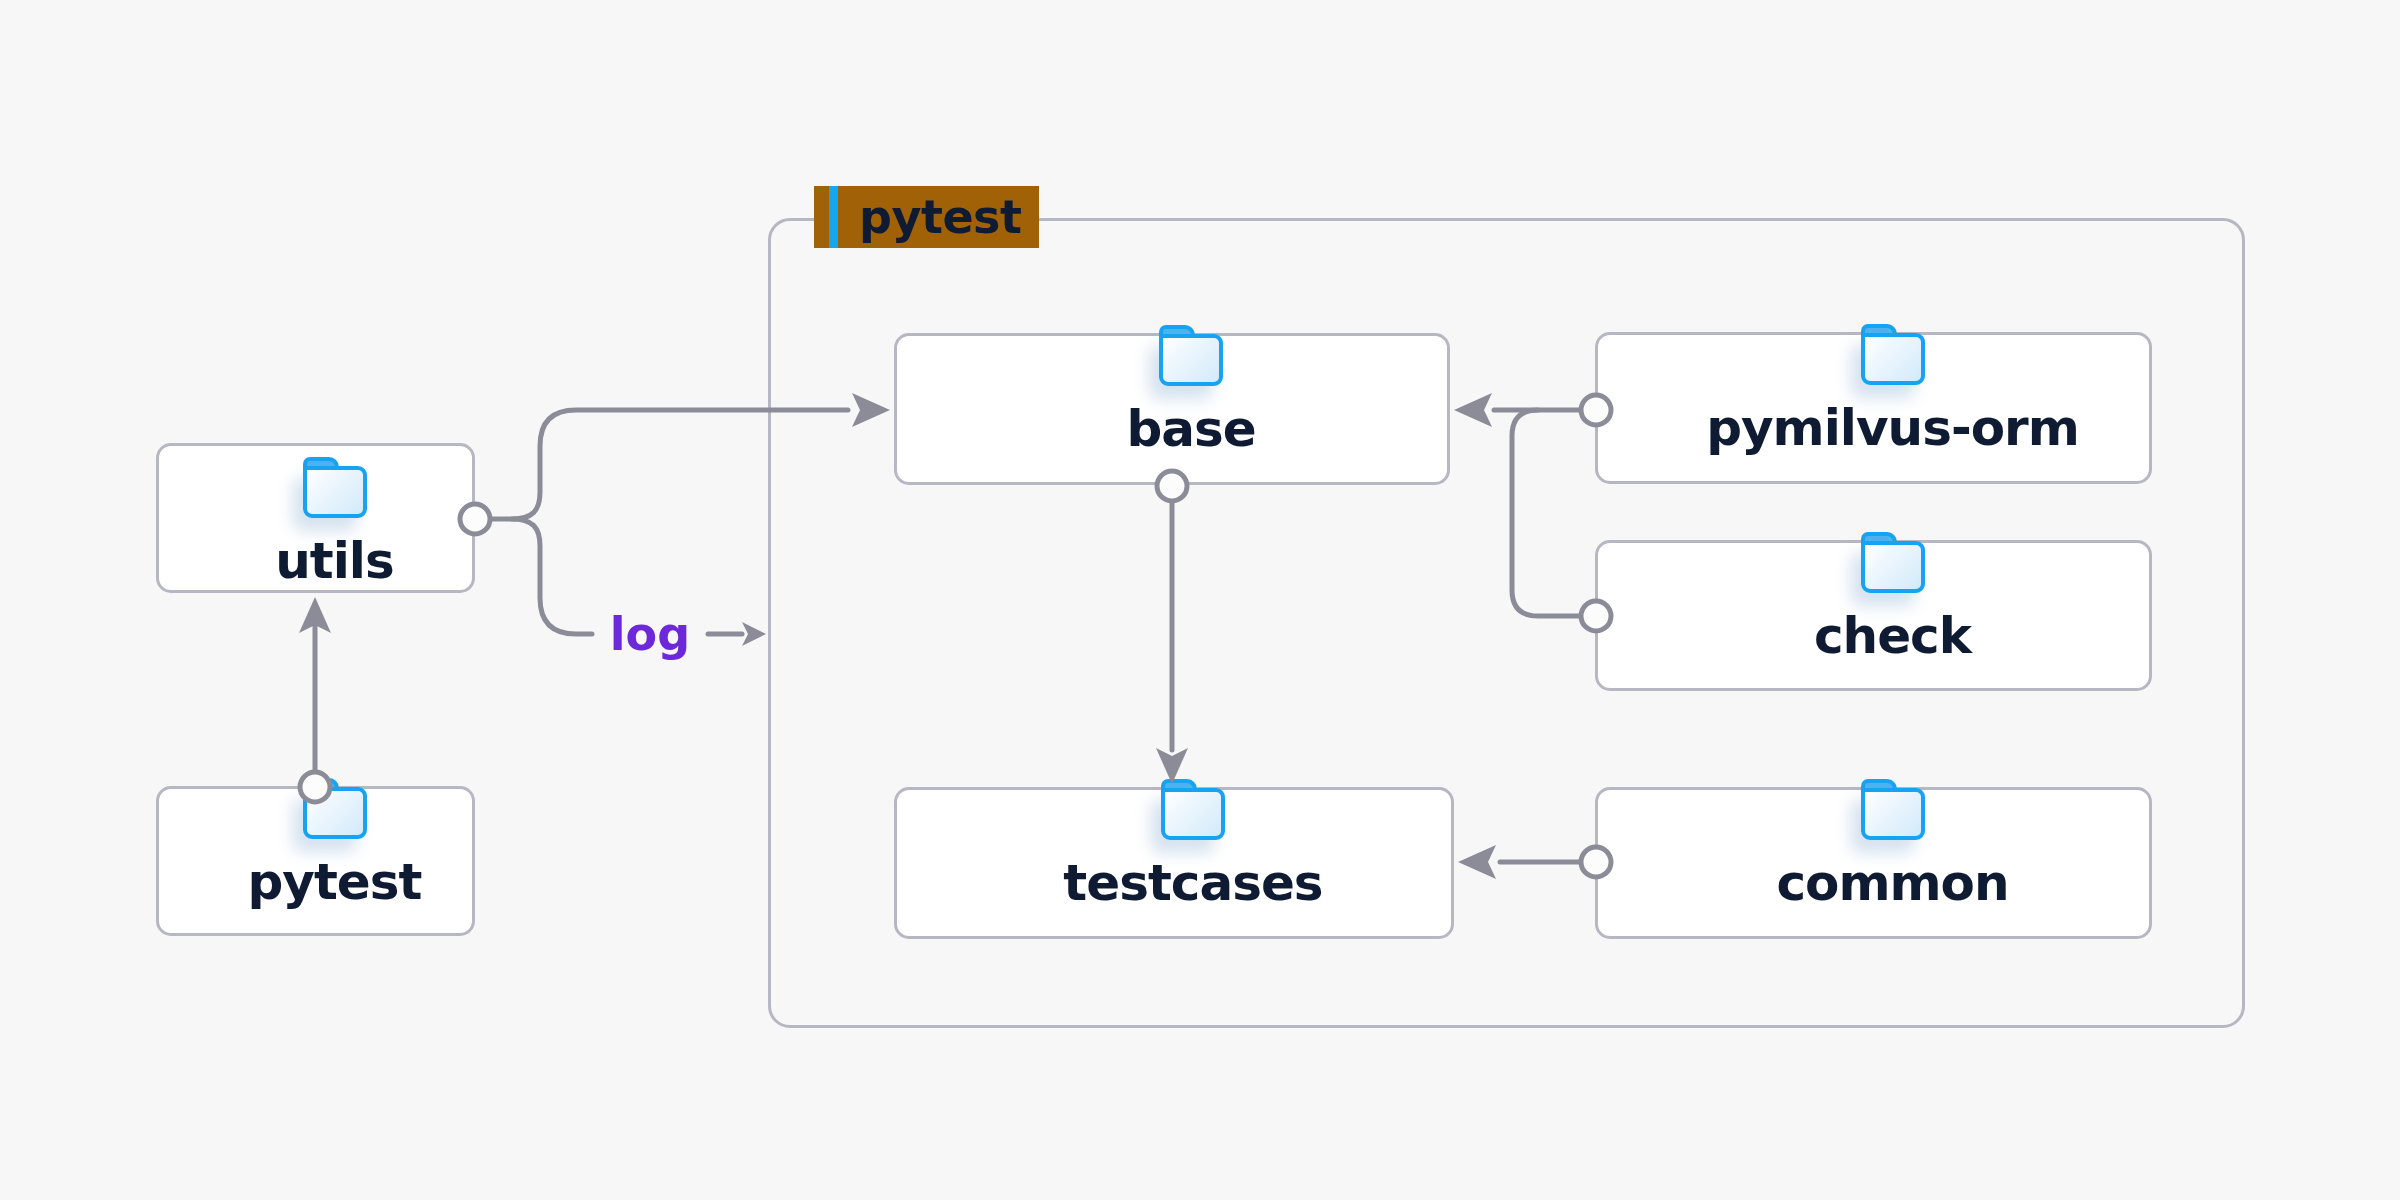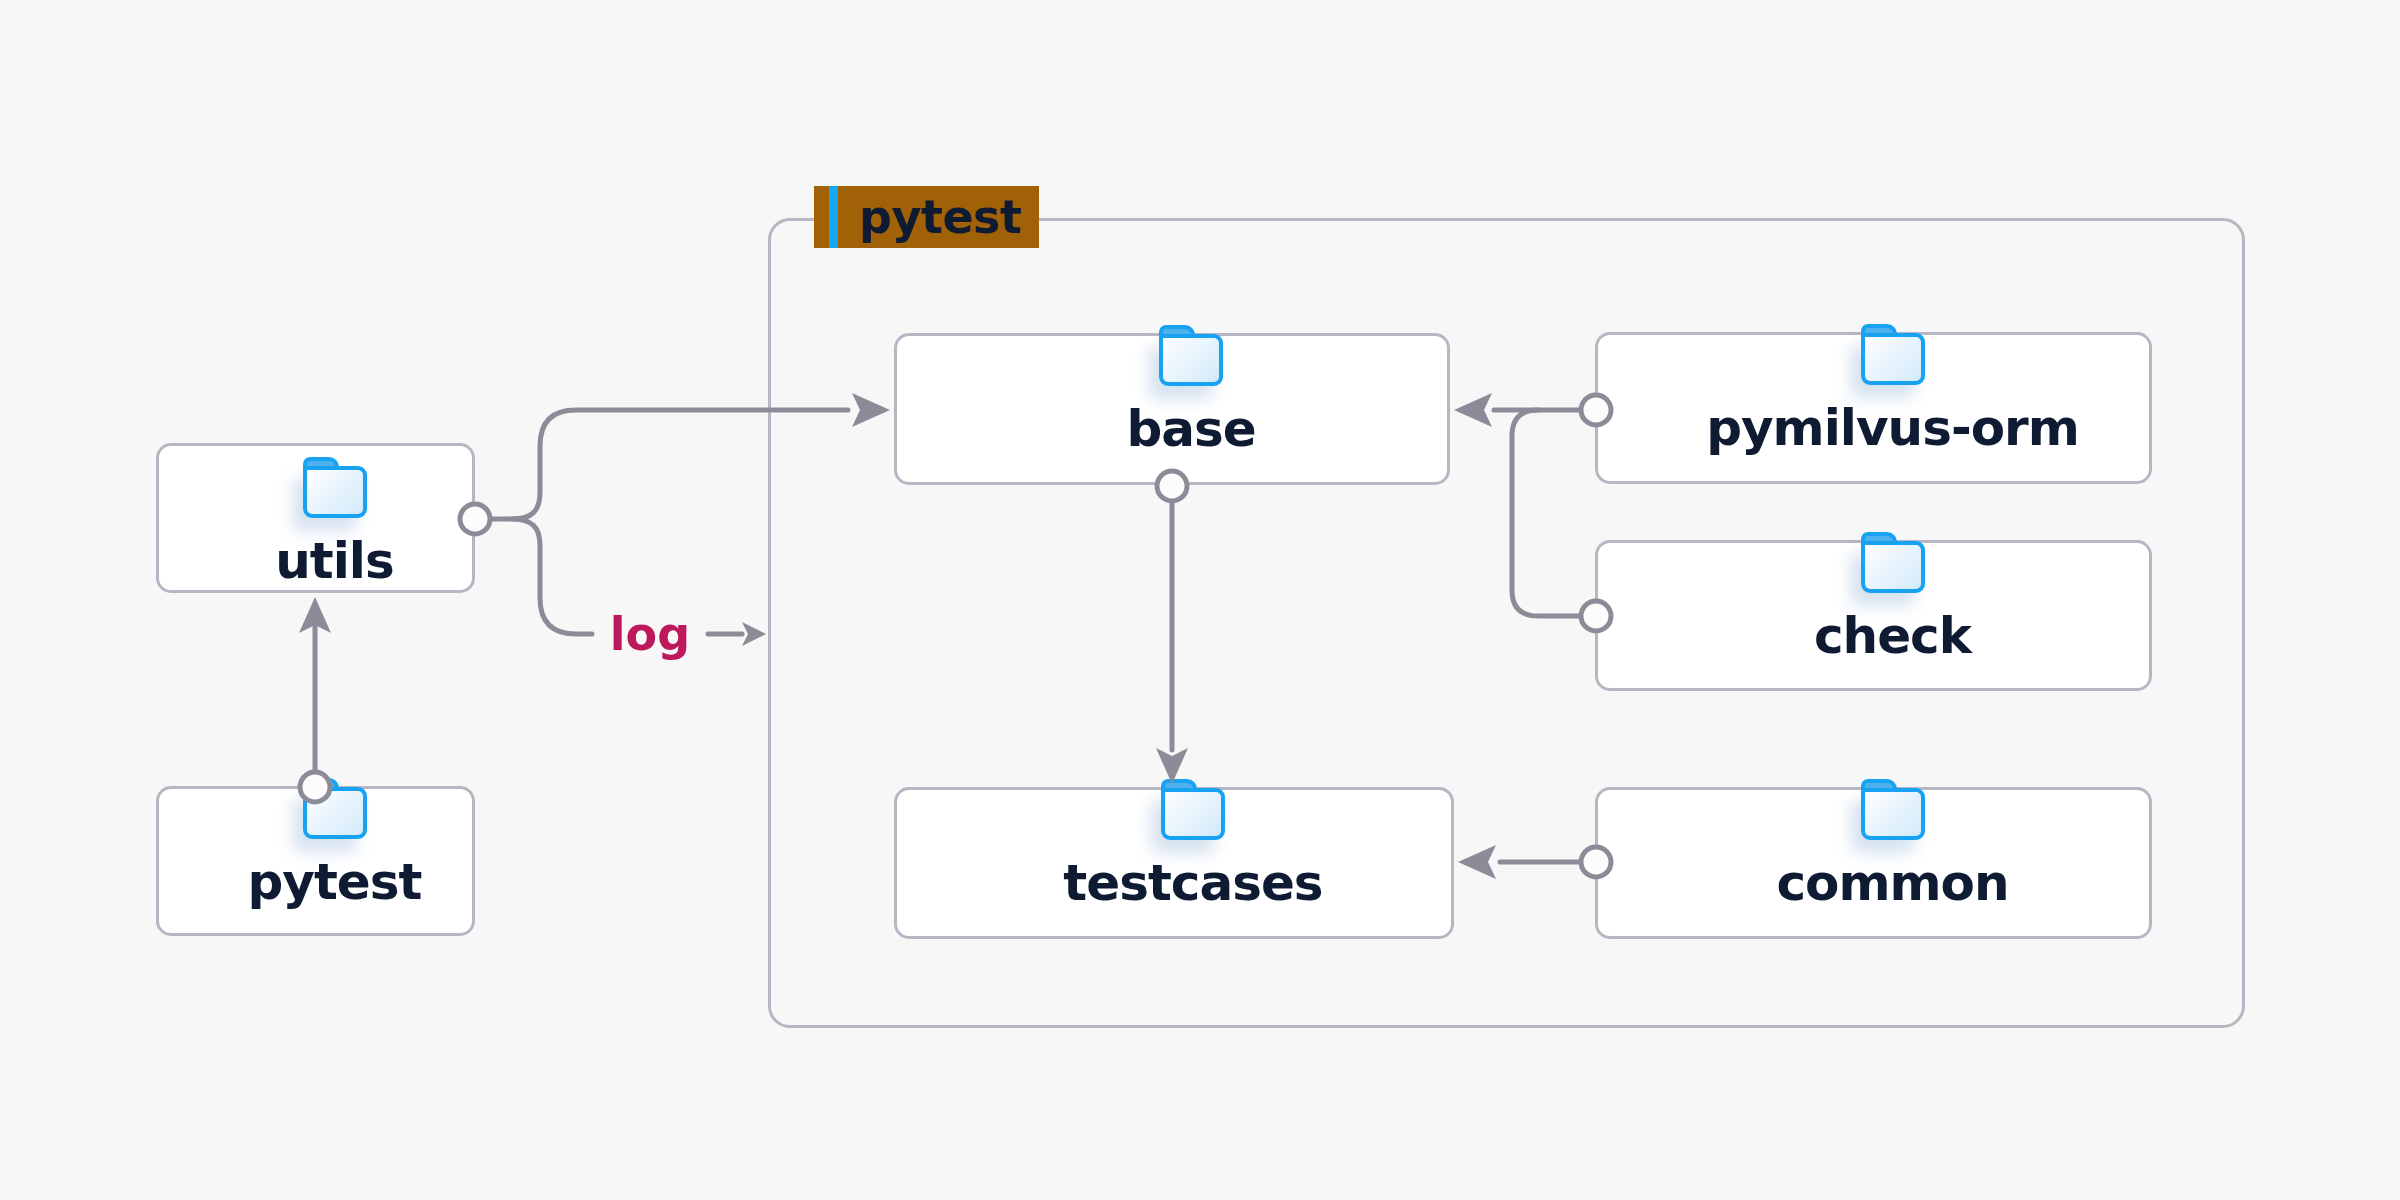--- a/index.html
+++ b/index.html
@@ -56,21 +56,21 @@
   .folder .fbody{
     position:absolute;left:0;top:0;width:64px;height:52px;
     background:linear-gradient(135deg,#ffffff 0%,#ecf6fd 40%,#d2eafa 100%);
     border:4px solid #17a3f2;border-radius:4px 9px 9px 9px;box-sizing:border-box;
     box-shadow:-10px 13px 16px rgba(125,165,205,0.32);
   }
 
   
   .log-label{
     position:absolute;left:590px;top:606px;width:120px;
-    text-align:center;font-size:46px;font-weight:600;color:#be185d;
+    text-align:center;font-size:46px;font-weight:600;color:#6d28d9;
     line-height:56px;
   }
 
   svg.connectors{
     position:absolute;left:0;top:0;width:2400px;height:1200px;
     pointer-events:none;
   }
   svg .wire{stroke:#8c8c98;stroke-width:5;fill:none;stroke-linecap:round;}
   svg .dot{fill:#fcfcfd;stroke:#8c8c98;stroke-width:5;}
   svg .head{fill:#8c8c98;stroke:none;}

